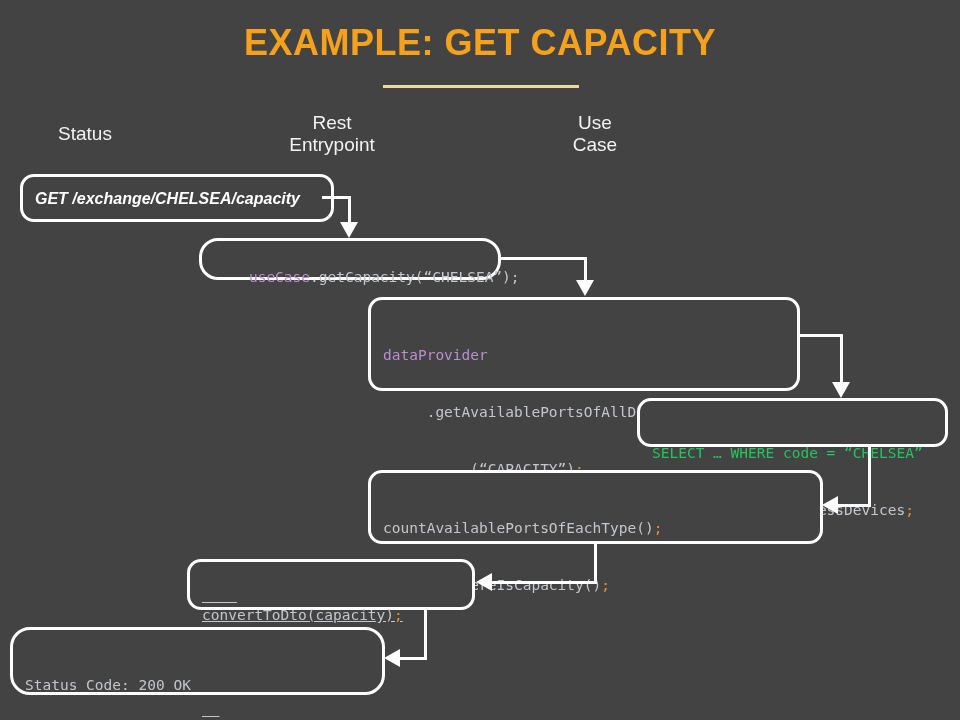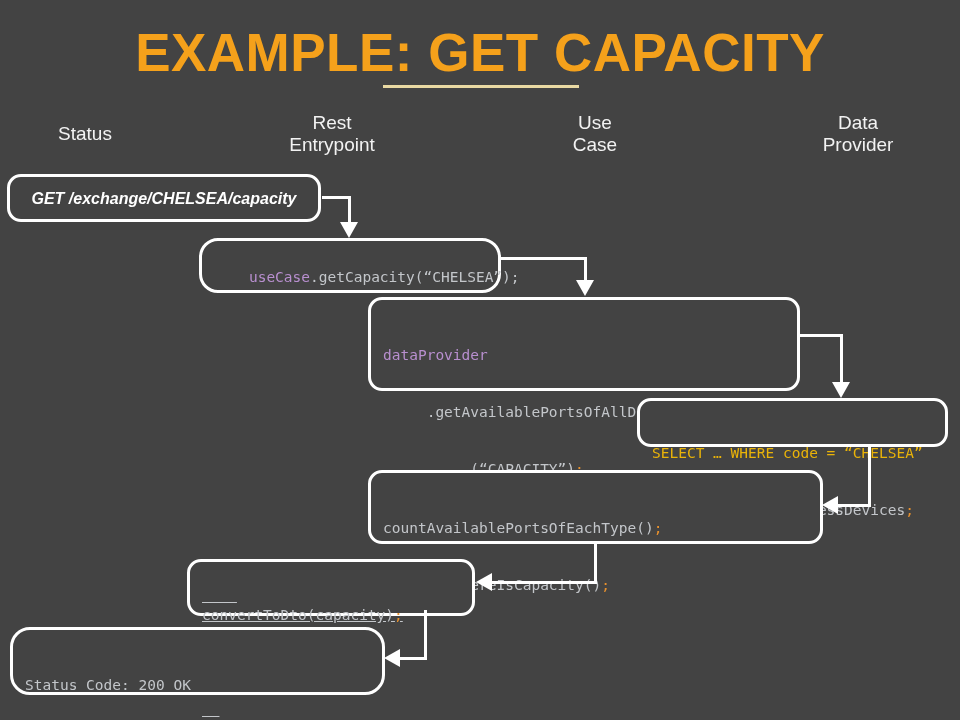--- a/index.html
+++ b/index.html
@@ -9,21 +9,21 @@
     font-family:"Liberation Sans", sans-serif;
     overflow:hidden;
     position:relative;
   }
   #stage{position:absolute;left:0;top:0;width:960px;height:720px;}
 
   
   .title{
     position:absolute;left:0;top:22px;width:960px;
     text-align:center;
-    font-size:53px;
+    font-size:36px;
     font-weight:bold;
     letter-spacing:0.5px;
     color:#f5a11b;
     font-family:"Liberation Sans", sans-serif;
     white-space:nowrap;
   }
   .title-rule{
     position:absolute;left:383px;top:85px;width:196px;height:3px;
     background:#e9d9a3;
   }
@@ -56,21 +56,21 @@
     font-family:"Liberation Sans", sans-serif;
     font-style:italic;
     font-weight:bold;
     font-size:16px;
     color:#ffffff;
     display:flex;
     align-items:center;
   }
   .kw-purple{color:#b88fcf;}
   .kw-orange{color:#e8912d;}
-  .kw-green{color:#eab308;}
+  .kw-green{color:#22c55e;}
   .kw-dim{color:#c3c6ca;}
 
   
   .seg{position:absolute;background:#ffffff;}
   .seg.h{height:3px;}
   .seg.v{width:3px;}
   .arrow{position:absolute;width:0;height:0;}
   .arrow.down{
     border-left:9px solid transparent;
     border-right:9px solid transparent;
@@ -95,34 +95,30 @@
     <div></div>
   </div>
   <div class="col-head" style="left:272px;top:112px;width:120px;">
     <div>Rest</div>
     <div>Entrypoint</div>
   </div>
   <div class="col-head" style="left:535px;top:112px;width:120px;">
     <div>Use</div>
     <div>Case</div>
   </div>
-  <div class="col-head" style="left:798px;top:112px;width:120px;">
-    <div>Data</div>
-    <div>Provider</div>
-  </div>
 
-  <div class="box italic" style="left:7px;top:174px;width:314px;height:48px;justify-content:center;">
+  <div class="box italic" style="left:20px;top:174px;width:314px;height:48px;">
     <span>GET /exchange/CHELSEA/capacity</span>
   </div>
 
   <div class="seg h" style="left:322px;top:196px;width:29px;"></div>
   <div class="seg v" style="left:348px;top:196px;height:28px;"></div>
   <div class="arrow down" style="left:340px;top:222px;"></div>
 
-  <div class="box" style="left:199px;top:238px;width:302px;height:55px;border-radius:19px;">
+  <div class="box" style="left:199px;top:238px;width:302px;height:42px;border-radius:19px;">
     <span class="kw-purple">useCase</span><span class="kw-dim">.getCapacity(“CHELSEA”);</span>
   </div>
 
   <div class="seg h" style="left:501px;top:257px;width:86px;"></div>
   <div class="seg v" style="left:584px;top:257px;height:25px;"></div>
   <div class="arrow down" style="left:576px;top:280px;"></div>
 
   <div class="box" style="left:368px;top:297px;width:432px;height:94px;">
     <div><span class="kw-purple">dataProvider</span></div>
     <div>     .getAvailablePortsOfAllDevicesInExchange</div>
@@ -144,21 +140,21 @@
 
   <div class="box" style="left:368px;top:470px;width:455px;height:74px;">
     <div><span>countAvailablePortsOfEachType()</span><span class="kw-orange">;</span></div>
     <div><span>decideIfThereIsCapacity()</span><span class="kw-orange">;</span></div>
   </div>
 
   <div class="seg v" style="left:594px;top:544px;height:40px;"></div>
   <div class="seg h" style="left:492px;top:581px;width:105px;"></div>
   <div class="arrow left" style="left:476px;top:573px;"></div>
 
-  <div class="box" style="left:187px;top:559px;width:288px;height:57px;padding-top:6px;text-decoration:underline;">
+  <div class="box" style="left:187px;top:559px;width:288px;height:51px;padding-top:6px;text-decoration:underline;">
     <div><span>convertToDto(capacity)</span><span class="kw-orange">;</span></div>
     <div><span class="kw-orange">return</span><span> dto</span><span class="kw-orange">;</span></div>
   </div>
 
   <div class="seg v" style="left:424px;top:610px;height:50px;"></div>
   <div class="seg h" style="left:400px;top:657px;width:27px;"></div>
   <div class="arrow left" style="left:384px;top:649px;"></div>
 
   <div class="box" style="left:10px;top:627px;width:375px;height:68px;border-radius:20px;">
     <div>Status Code: 200 OK</div>

